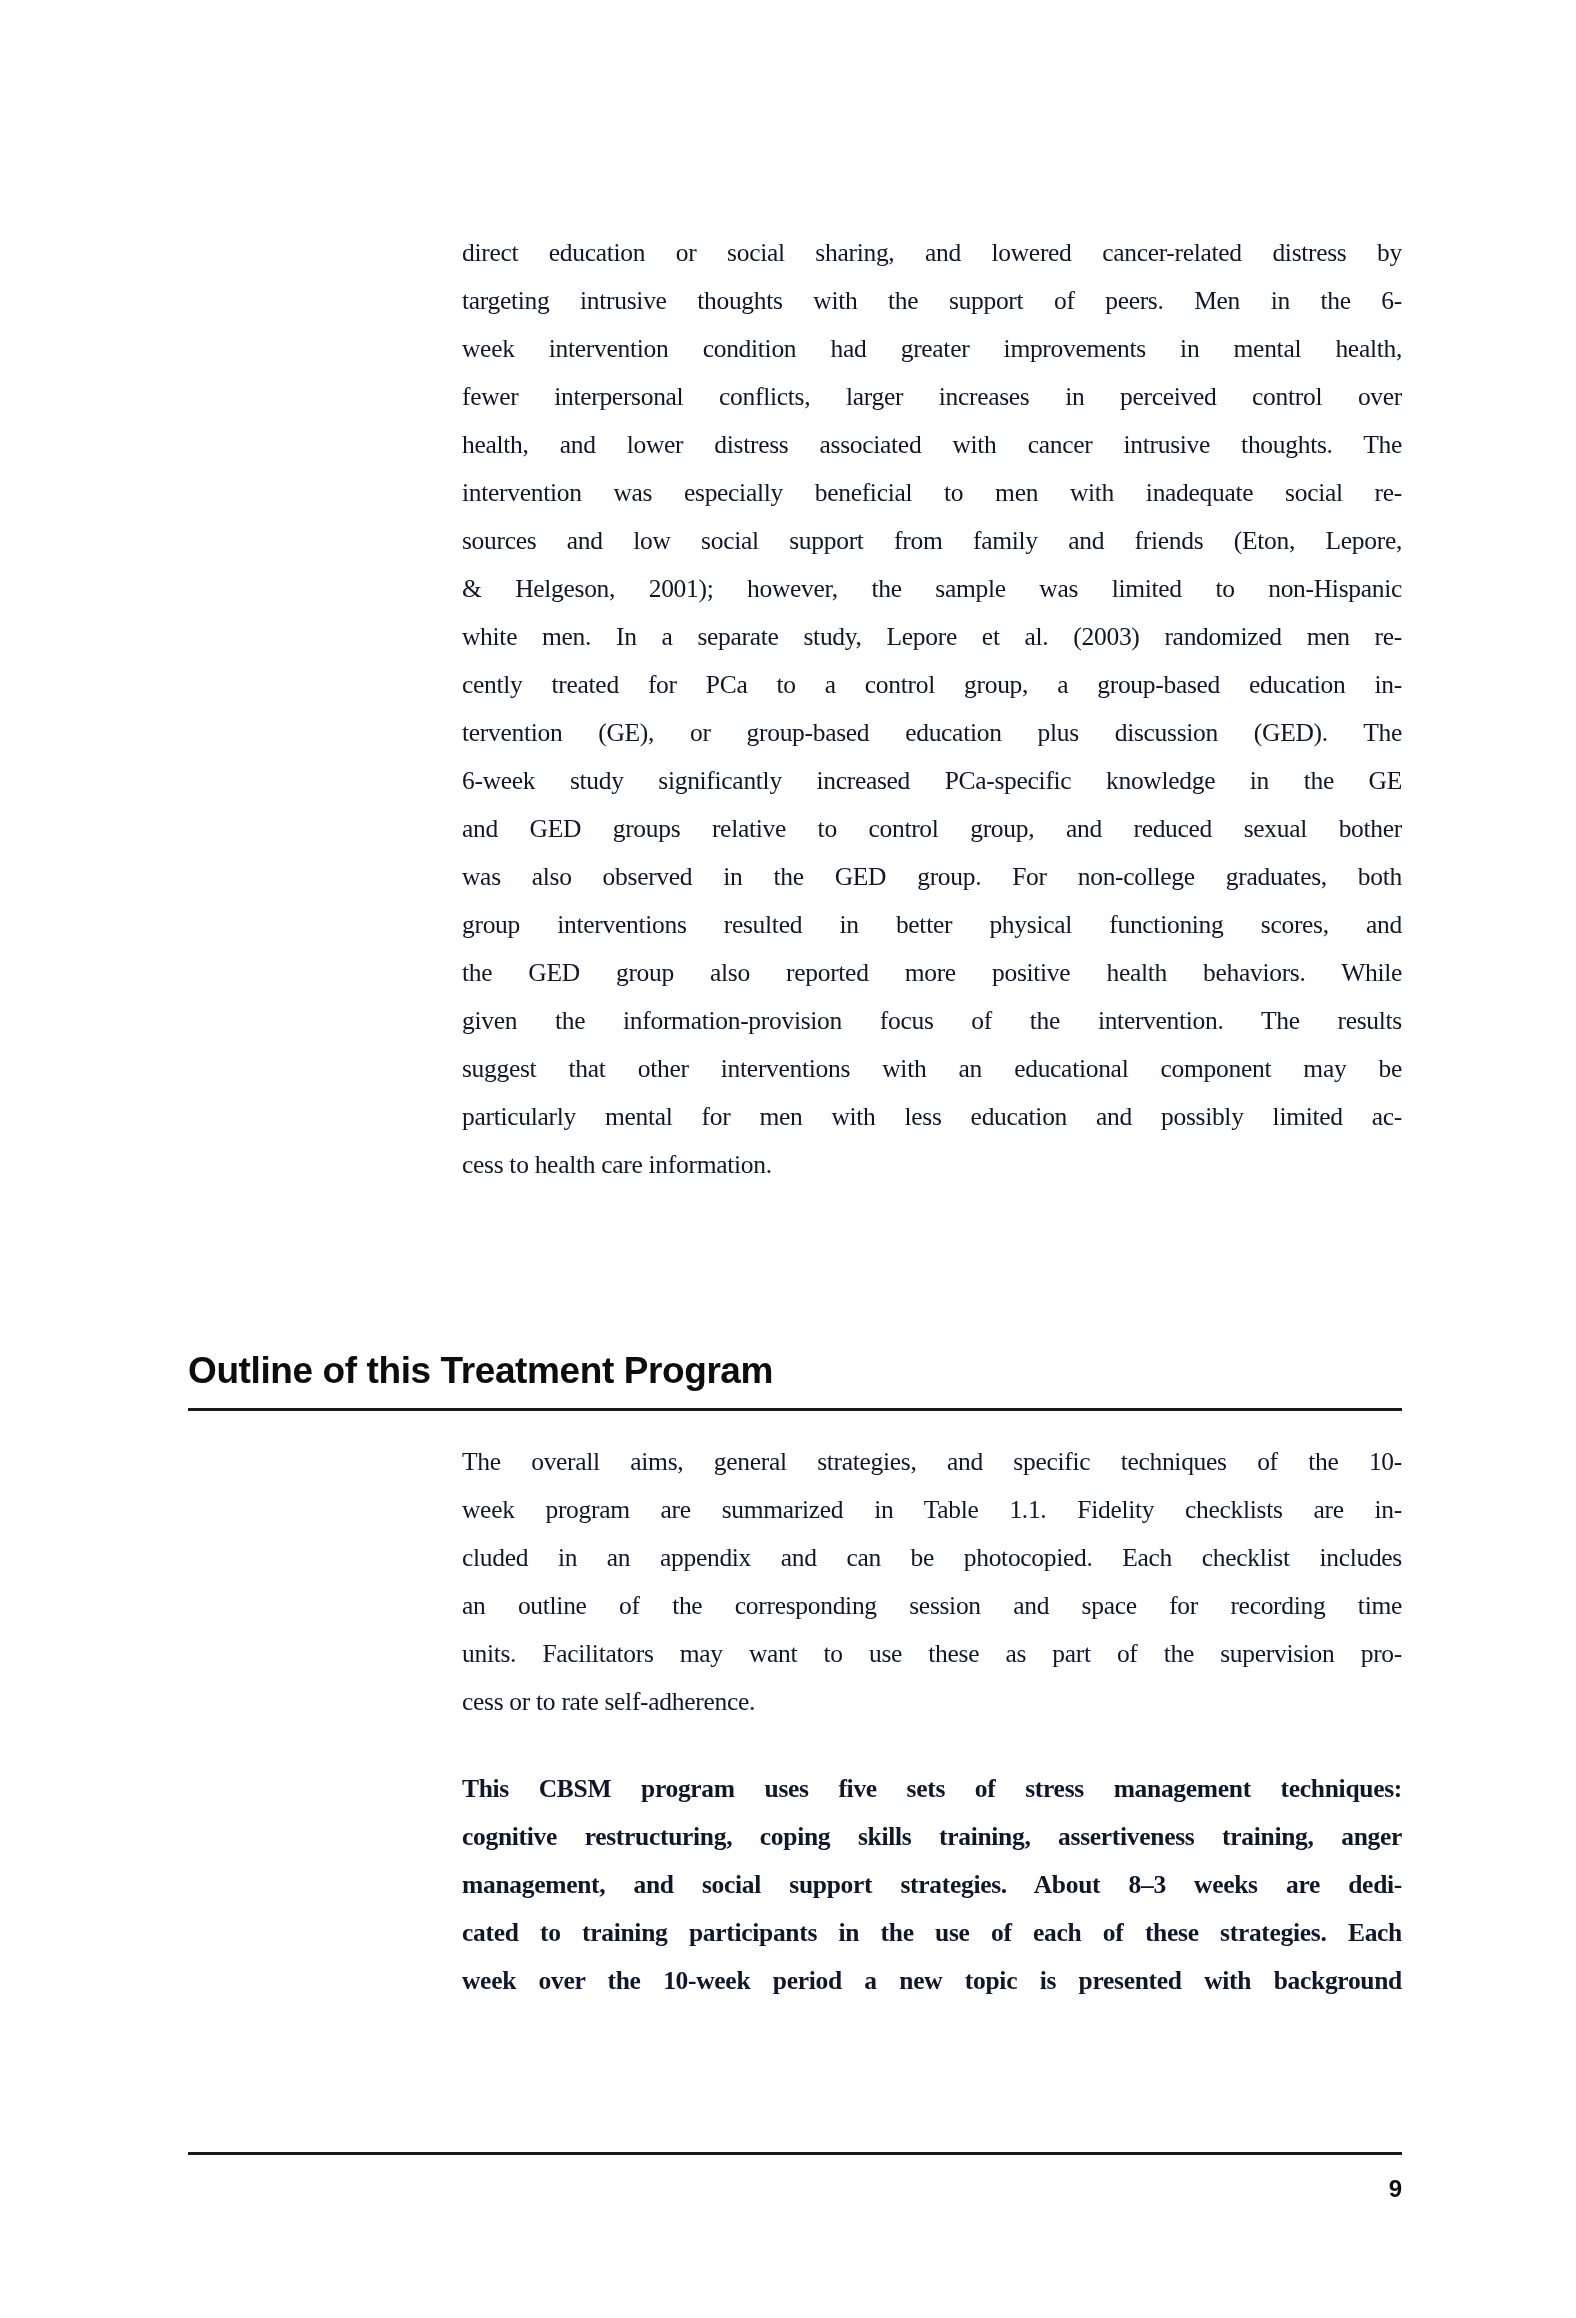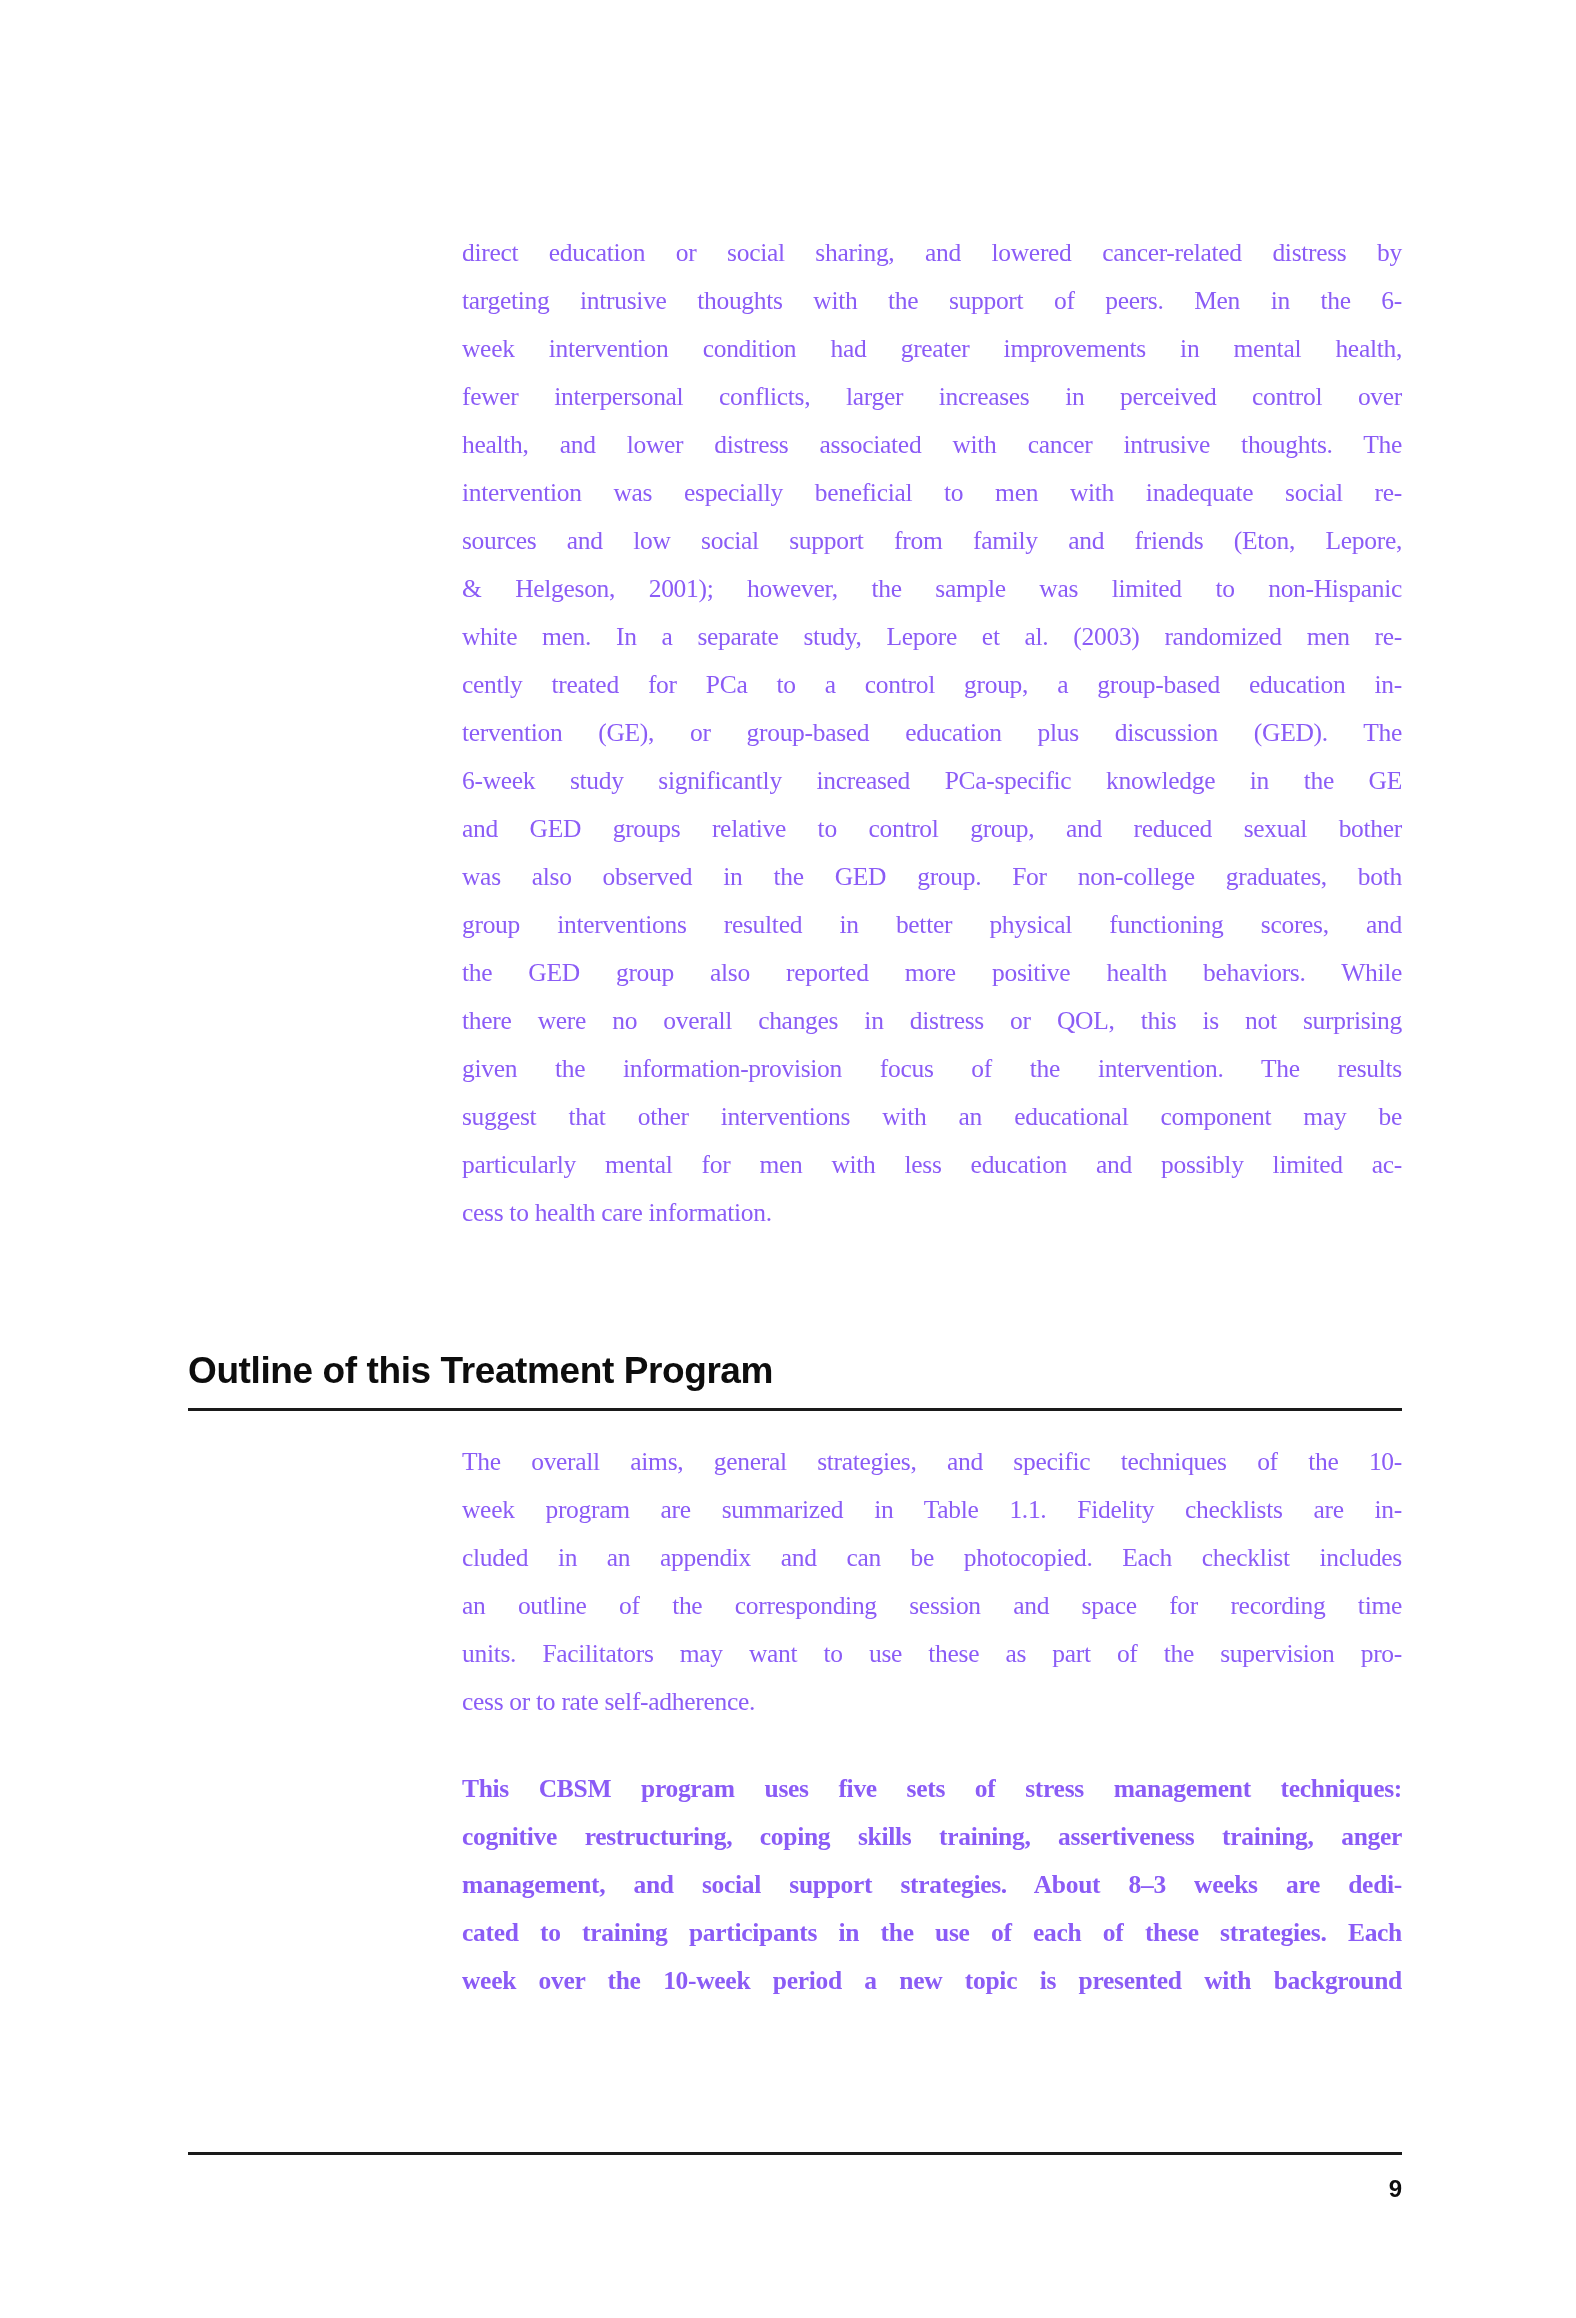--- a/index.html
+++ b/index.html
@@ -28,21 +28,21 @@
     width: 940px;
   }
   .para:nth-child(1) { top: 229px; }
   .para:nth-child(2) { top: 1438px; }
   .para:nth-child(3) { top: 1765px; font-weight: bold; }
   .line {
     font-size: 25.5px;
     line-height: 48px;
     height: 48px;
     letter-spacing: -0.3px;
-    color: #8b5cf6;
+    color: #0f172a;
     text-align: justify;
     text-align-last: justify;
     white-space: normal;
   }
   
   .para:nth-child(1) .line:last-child,
   .para:nth-child(2) .line:last-child {
     text-align: left;
     text-align-last: left;
   }
@@ -96,21 +96,20 @@
         <div class="line">sources and low social support from family and friends (Eton, Lepore,</div>
         <div class="line">&amp; Helgeson, 2001); however, the sample was limited to non-Hispanic</div>
         <div class="line">white men. In a separate study, Lepore et al. (2003) randomized men re-</div>
         <div class="line">cently treated for PCa to a control group, a group-based education in-</div>
         <div class="line">tervention (GE), or group-based education plus discussion (GED). The</div>
         <div class="line">6-week study significantly increased PCa-specific knowledge in the GE</div>
         <div class="line">and GED groups relative to control group, and reduced sexual bother</div>
         <div class="line">was also observed in the GED group. For non-college graduates, both</div>
         <div class="line">group interventions resulted in better physical functioning scores, and</div>
         <div class="line">the GED group also reported more positive health behaviors. While</div>
-        <div class="line">there were no overall changes in distress or QOL, this is not surprising</div>
         <div class="line">given the information-provision focus of the intervention. The results</div>
         <div class="line">suggest that other interventions with an educational component may be</div>
         <div class="line">particularly mental for men with less education and possibly limited ac-</div>
         <div class="line">cess to health care information.</div>
       </div>
       <div class="para">
         <div class="line">The overall aims, general strategies, and specific techniques of the 10-</div>
         <div class="line">week program are summarized in Table 1.1. Fidelity checklists are in-</div>
         <div class="line">cluded in an appendix and can be photocopied. Each checklist includes</div>
         <div class="line">an outline of the corresponding session and space for recording time</div>

